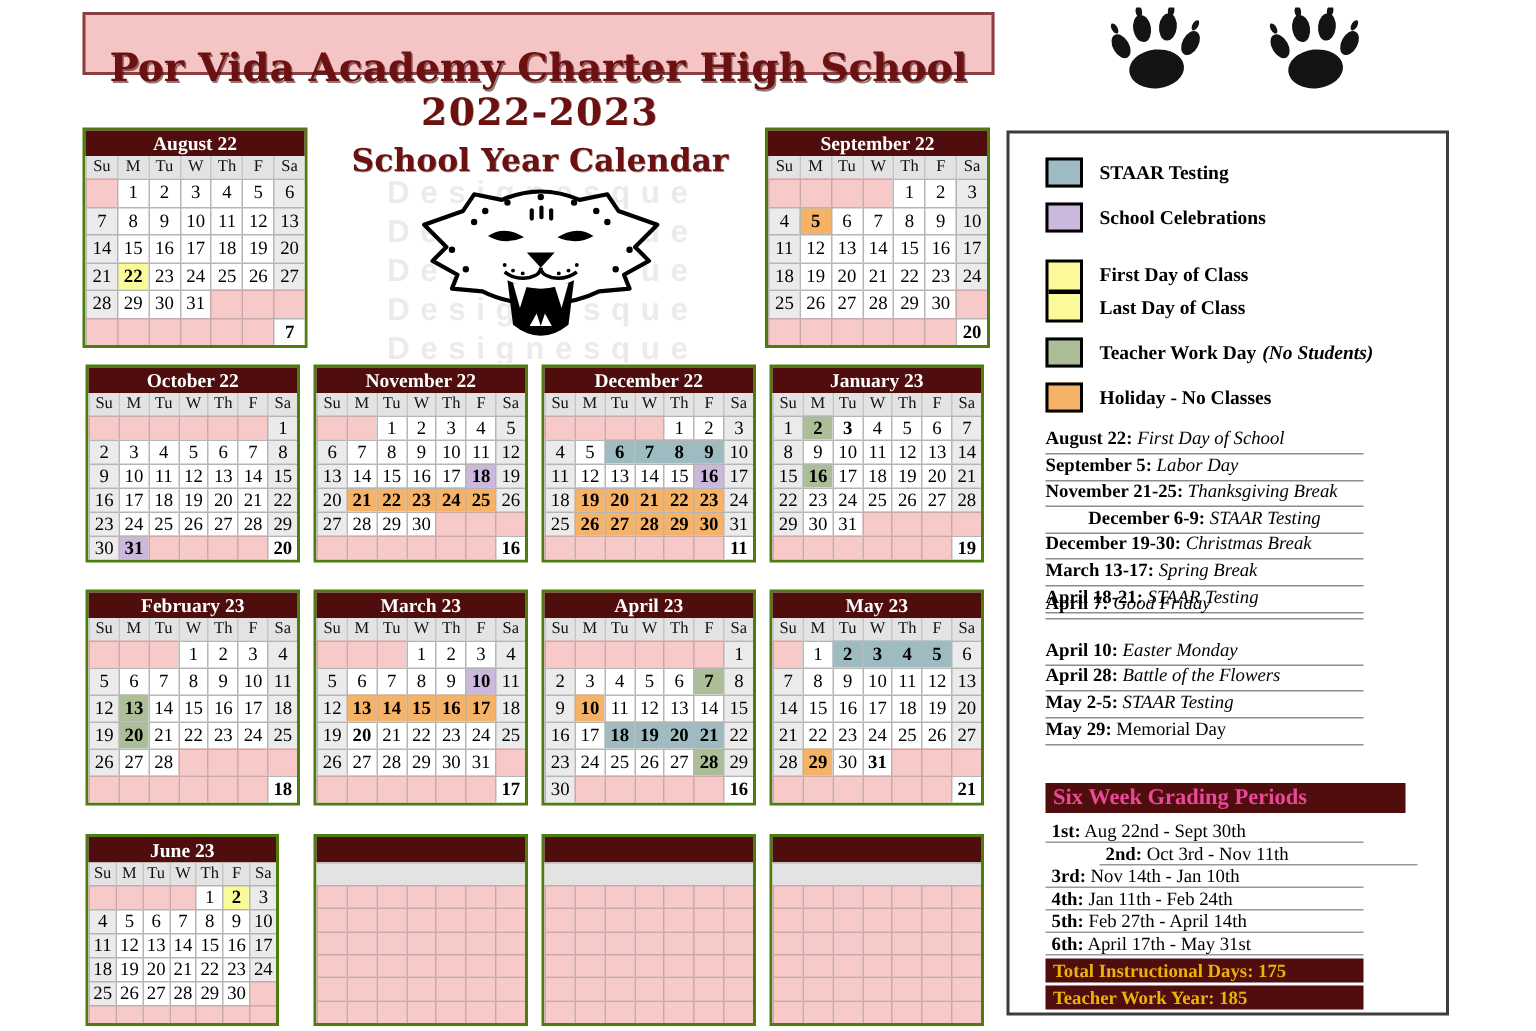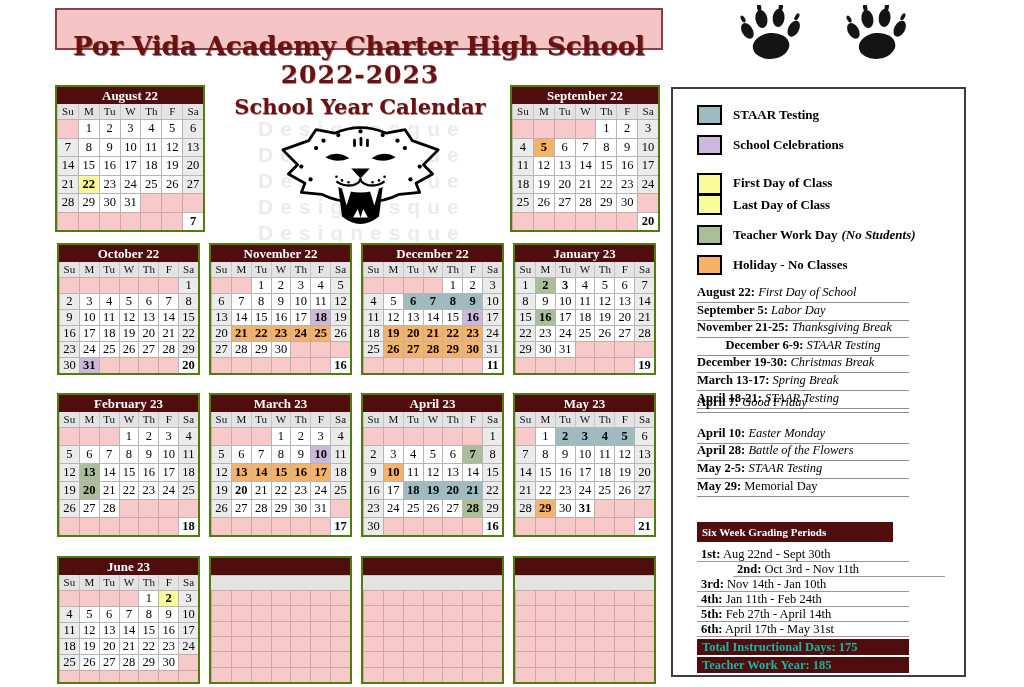--- a/index.html
+++ b/index.html
@@ -78,31 +78,31 @@
   .swatch-double .mid { position:absolute; left:0; right:0; top:18px; height:2.5px; background:#000; }
   .lg-label { font-weight:bold; font-size:13px; color:#000; white-space:nowrap; }
   .lg-note  { font-style:italic; font-weight:bold; font-size:13px; margin-left:4px; }
   .kd {
     position:absolute; left:24px; width:212px; border-bottom:1px solid #8d8d8d;
     font-size:12.5px; white-space:nowrap; height:17px; line-height:15px;
   }
   .kd b { font-weight:bold; }
   .kd .it { font-style:italic; }
   .gp-title {
-    position:absolute; left:24px; top:433px; width:196px; height:20px;
-    background:#4F0D0D; color:#ffffff; font-weight:bold; font-size:11px;
+    position:absolute; left:24px; top:433px; width:240px; height:20px;
+    background:#4F0D0D; color:#ec4899; font-weight:bold; font-size:15px;
     line-height:20px; padding-left:5px; box-sizing:border-box; white-space:nowrap;
   }
   .gp-row {
     position:absolute; left:24px; width:212px; border-bottom:1px solid #999;
     font-size:12.5px; height:15px; line-height:14px; white-space:nowrap; padding-left:4px; box-sizing:border-box;
   }
   .gp-total {
     position:absolute; left:24px; width:212px; height:16px; background:#4F0D0D;
-    color:#14b8a6; font-weight:bold; font-size:12.5px; line-height:16px;
+    color:#eab308; font-weight:bold; font-size:12.5px; line-height:16px;
     padding-left:5px; box-sizing:border-box; white-space:nowrap;
   }
 </style>
 </head>
 <body>
 
 <div class="banner">
   <span>Por Vida Academy Charter High School</span>
 </div>
 
@@ -699,21 +699,21 @@
       <div class="c pink"></div>
       <div class="c pink"></div>
       <div class="c pink"></div>
       <div class="c pink"></div>
       <div class="c pink"></div>
       <div class="c pink"></div>
       <div class="c pink"></div>
       <div class="c pink"></div>
       <div class="c count b">21</div>
     </div>
-    <div class="month" style="left: 57px; top: 556px; width: 143px; height: 128px; grid-template-rows: 17px 15px repeat(6, 1fr);">
+    <div class="month" style="left: 57px; top: 556px; width: 129px; height: 128px; grid-template-rows: 17px 15px repeat(6, 1fr);">
       <div class="mh">June 23</div>
       <div class="wd">Su</div>
       <div class="wd">M</div>
       <div class="wd">Tu</div>
       <div class="wd">W</div>
       <div class="wd">Th</div>
       <div class="wd">F</div>
       <div class="wd">Sa</div>
       <div class="c pink"></div>
       <div class="c pink"></div>

